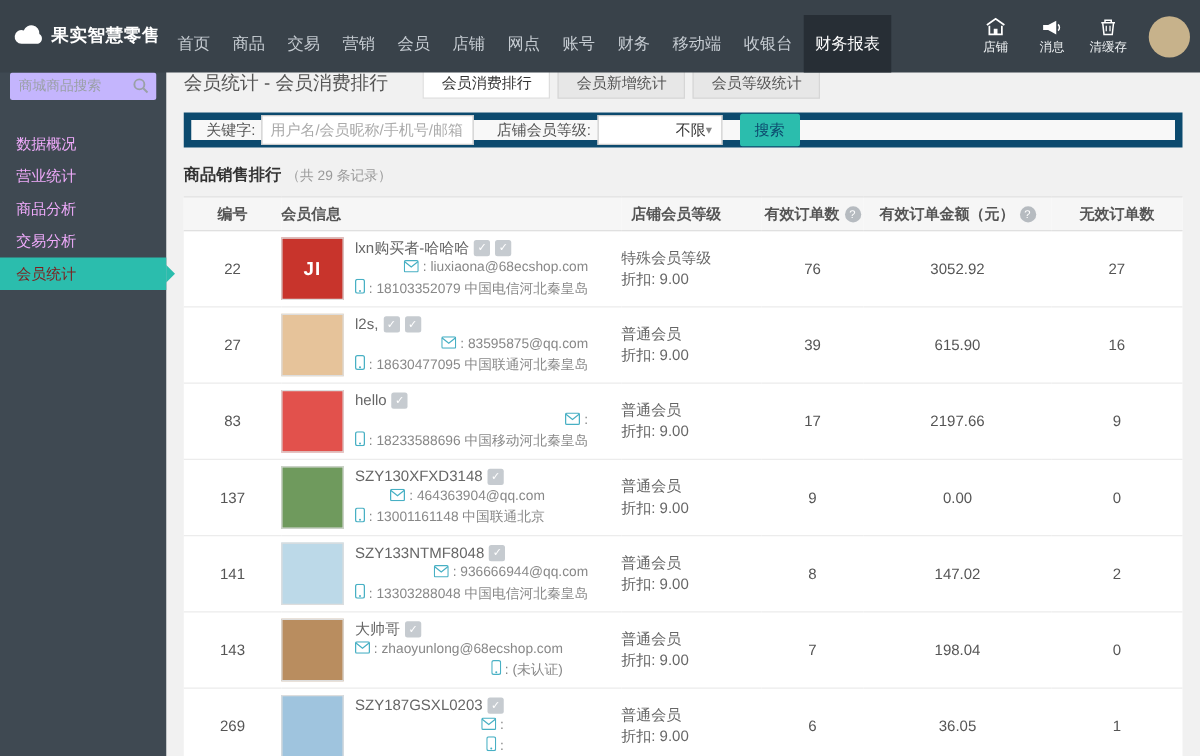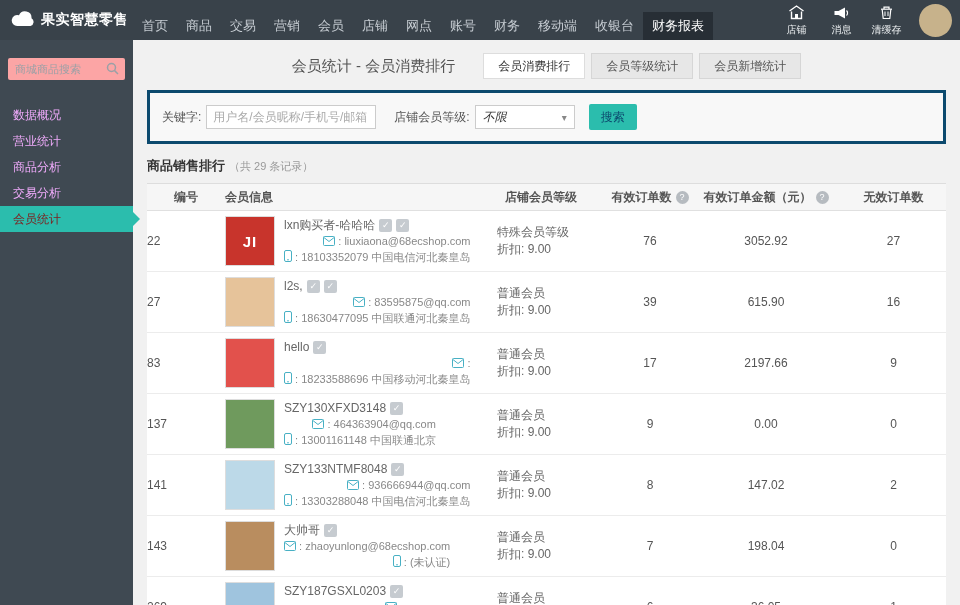--- a/index.html
+++ b/index.html
@@ -1,71 +1,71 @@
 <!DOCTYPE html>
 <html><head>
 <meta charset="utf-8">
 <style>
   * { margin:0; padding:0; box-sizing:border-box; }
   html,body { background:#fff; }
   body { font-family:"Liberation Sans","DejaVu Sans",sans-serif; font-size:12px; color:#555; }
   .app { position:relative; width:960px; height:605px; overflow:hidden; background:#f1f1f1; }
 
   
-  .navbar { position:absolute; top:0; left:0; right:0; height:40px; background:#39424a; display:flex; align-items:stretch; z-index:10; }
+  .navbar { position:absolute; top:0; left:0; right:0; height:58px; background:#39424a; display:flex; align-items:stretch; z-index:10; }
   .logo { width:133px; display:flex; align-items:center; gap:6px; padding-left:11px; cursor:pointer; }
   .logo-text { color:#fff; font-size:14px; font-weight:bold; letter-spacing:.5px; white-space:nowrap; }
   .nav-items { display:flex;margin-top:12px; }
   .nav-item { padding:0 9px; display:flex; align-items:center; font-size:13px; color:#c6ccd2; cursor:pointer; white-space:nowrap; }
   .nav-item.active { background:#272e35; color:#fff; }
   .nav-right { margin-left:auto; display:flex; align-items:center; padding-right:8px; }
   .nav-tools { display:flex; }
   .nav-tool { width:45px; height:40px; display:flex; flex-direction:column; align-items:center; justify-content:center; gap:2px; cursor:pointer; }
   .nav-tool .t-label { font-size:10px; color:#eef1f3; line-height:10px; white-space:nowrap; }
   .user-avatar { width:33px; height:33px; border-radius:50%; background:#c7b28b; margin-left:10px; cursor:pointer; flex:none; }
 
   
   .sidebar { position:absolute; top:40px; left:0; bottom:0; width:133px; background:#3f4952; z-index:5; }
   .search-wrap { margin:18px 8px 22px; position:relative; }
-  .search-input { width:100%; height:22px; border:none; border-radius:2px; background:#fca5a5; padding:0 10px 0 7px; font-size:11px; color:#555; outline:none;font-family:Liberation Serif, serif; }
+  .search-input { width:100%; height:22px; border:none; border-radius:2px; background:#c4b5fd; padding:0 10px 0 7px; font-size:11px; color:#555; outline:none;font-family:Liberation Serif, serif; }
   .search-input::placeholder { color:#9aa0a6; }
   .search-icon { position:absolute; right:6px; top:4px; cursor:pointer; line-height:0; }
   .side-menu { list-style:none; }
   .side-item { height:26px; line-height:26px; padding-left:13px; color:#f0abfc; font-size:12px; cursor:pointer; position:relative; }
   .side-item.active { background:#2bbdad; color:#7f1d1d; }
   .side-item.active::after { content:""; position:absolute; right:-7px; top:50%; margin-top:-7px;
     border-left:7px solid #2bbdad; border-top:7px solid transparent; border-bottom:7px solid transparent; }
 
   
   .main { position:absolute; left:133px; top:40px; right:0; bottom:0; background:#f1f1f1; padding:0 14px; overflow:hidden; }
-  .page-head { display:flex; align-items:center; height:32px; margin-top:10px;justify-content:center; }
+  .page-head { display:flex; align-items:center; height:32px; margin-top:10px; }
   .page-title { font-size:15px; font-weight:normal; color:#555; white-space:nowrap; }
   .tabs { display:flex; gap:6px; margin-left:28px; }
   .tab { height:26px; line-height:24px; padding:0 14px; border:1px solid #d6d6d6; background:#e7e7e7; color:#555; font-size:12px; cursor:pointer; white-space:nowrap; }
   .tab.active { background:#fff; border-color:#ddd; color:#333; }
 
-  .filter-bar { margin-top:8px; height:54px; background:#f8f8f8; border:3px solid #0c4a6e; display:flex; align-items:center; padding:0 12px; }
+  .filter-bar { margin-top:8px; height:28px; background:#f8f8f8; border:6px solid #0c4a6e; display:flex; align-items:center; padding:0 12px; }
   .f-label { color:#555; font-size:12px; margin-right:5px; white-space:nowrap; }
   .grade-label { margin-left:18px; }
   .kw-input { width:170px; height:24px; border:1px solid #ccc; background:#fff; padding:0 6px; font-size:12px; color:#333; outline:none; }
   .kw-input::placeholder { color:#aaa; }
-  .select { width:100px; height:24px; border:1px solid #ccc; background:#fff; display:flex; align-items:center; justify-content:space-between; padding:0 7px; color:#333; cursor:pointer;font-style:italic; }
+  .select { width:100px; height:24px; border:1px solid #ccc; background:#fff; display:flex; align-items:center; justify-content:flex-end; padding:0 7px; color:#333; cursor:pointer; }
   .caret { color:#888; font-size:10px; }
   .search-btn { margin-left:14px; width:48px; height:26px; background:#2bbdad; border:none; border-radius:2px; color:#0c4a6e; font-size:12px; cursor:pointer; font-family:inherit; }
 
   .section-head { margin-top:13px; height:18px; display:flex; align-items:center; }
   .st-main { font-size:13px; font-weight:bold; color:#333; }
   .st-count { font-size:11px; color:#999; margin-left:4px; }
 
   .data-table { width:100%; border-collapse:collapse; background:#fff; margin-top:8px; table-layout:fixed; }
   .data-table thead th { height:27px; background:#f6f6f6; border-top:1px solid #ddd; border-bottom:1px solid #e0e0e0; font-size:12px; color:#555; font-weight:bold; }
   .data-table th.al { text-align:left; }
   .data-table th.al-pad { text-align:left; padding-left:8px; }
   .data-table tbody td { height:61px; border-bottom:1px solid #ececec; vertical-align:middle; font-size:12px; color:#555; }
-  .c-id { }
+  .c-id { text-align:center; }
   .c-num, .c-amt, .c-num2 { text-align:center; }
   .cell-info { display:flex; align-items:center; gap:9px; }
   .avatar-sq { width:50px; height:50px; border:1px solid #ddd; flex:none; display:flex; align-items:center; justify-content:center; color:#fff; font-weight:bold; font-size:15px; letter-spacing:1px; }
   .info-lines { line-height:15px; min-width:0; }
   .name-line { color:#666; margin-bottom:1px; white-space:nowrap; }
   .badge { display:inline-block; width:13px; height:13px; background:#c6cbd0; border-radius:2px; color:#fff; font-size:9px; line-height:13px; text-align:center; margin-left:4px; vertical-align:1px; }
   .contact-line { color:#888; font-size:11px; white-space:nowrap; margin-top:1px;text-align:right; }
   .cicon { display:inline-block; line-height:0; vertical-align:-1px; }
   .c-grade div { line-height:17px; color:#666; }
   .help { display:inline-block; width:13px; height:13px; border-radius:50%; background:#b6bbc0; color:#fff; font-size:9px; font-weight:normal; line-height:13px; text-align:center; margin-left:4px; vertical-align:1px; cursor:pointer; }
@@ -142,22 +142,22 @@
         <li class="side-item">交易分析</li>
         <li class="side-item active">会员统计</li>
       </ul>
   </aside>
 
   <main class="main">
     <div class="page-head">
       <h1 class="page-title">会员统计 - 会员消费排行</h1>
       <div class="tabs" id="tabs">
           <div class="tab active">会员消费排行</div>
+          <div class="tab">会员新增统计</div>
           <div class="tab">会员等级统计</div>
-          <div class="tab">会员新增统计</div>
         </div>
     </div>
 
     <div class="filter-bar">
       <label class="f-label">关键字:</label>
       <input class="kw-input" type="text" placeholder="用户名/会员昵称/手机号/邮箱" style="">
       <label class="f-label grade-label">店铺会员等级:</label>
       <div class="select">
         <span>不限</span>
         <span class="caret">▾</span>

